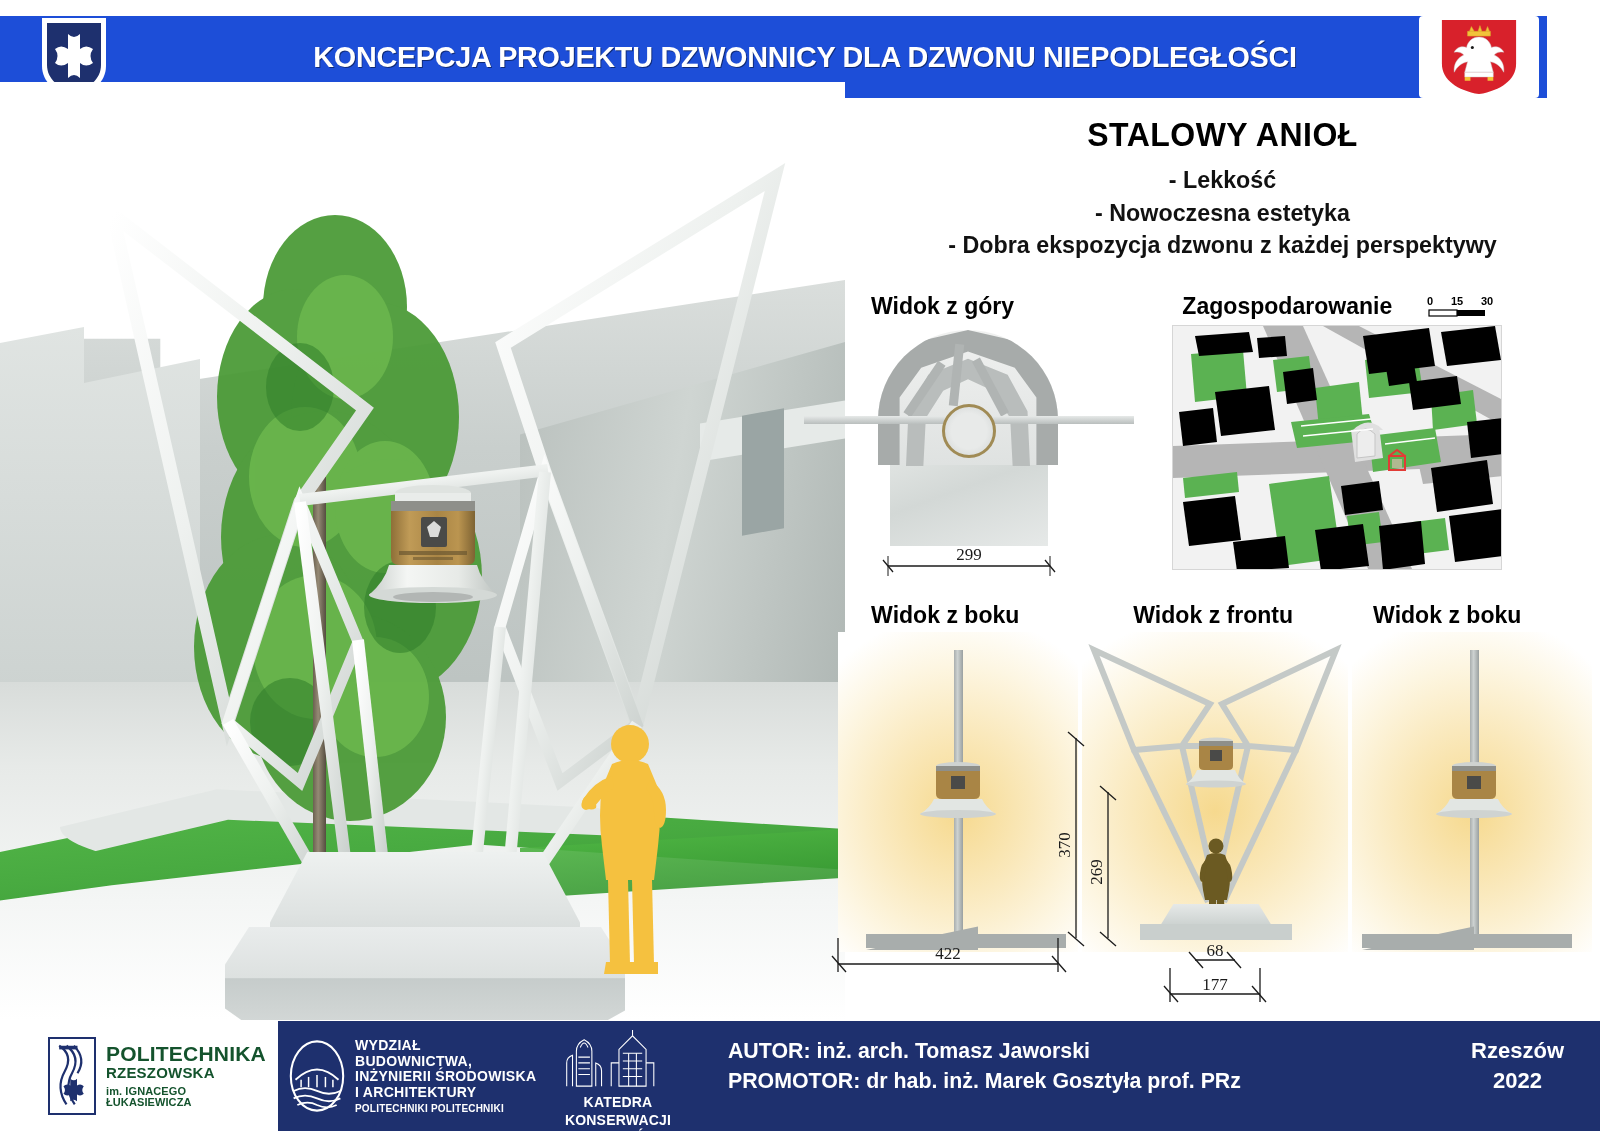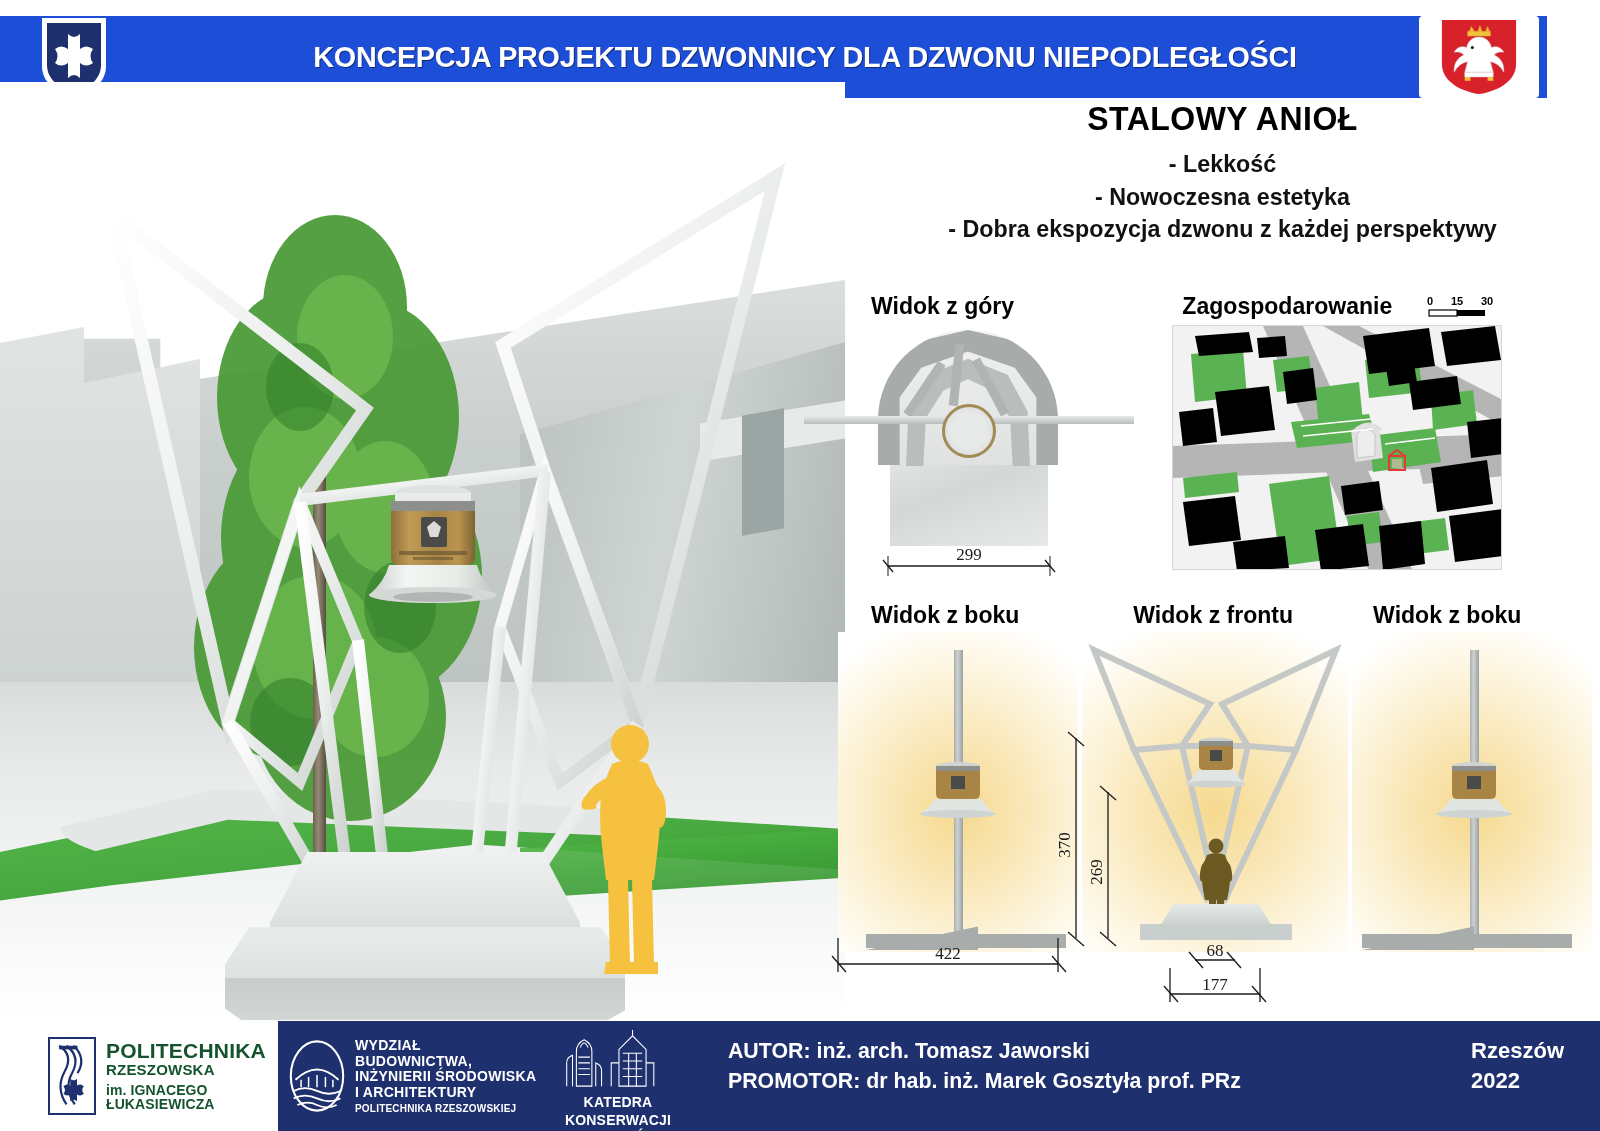--- a/index.html
+++ b/index.html
@@ -34,21 +34,21 @@
   }
   .crest-pl {
     position: absolute; right: 8px; top: 0px; width: 120px; height: 82px;
     background: #fff;
     border-radius: 4px;
     display: flex; align-items: center; justify-content: center;
   }
 
   
   .concept-block {
-    position: absolute; left: 845px; top: 100px; width: 755px; text-align: center;
+    position: absolute; left: 845px; top: 116px; width: 755px; text-align: center;
   }
   .concept-title {
     font-size: 33px; font-weight: bold; color: #000; letter-spacing: 0.5px;
     transform: scaleX(0.97);
   }
   .concept-bullets { margin-top: 10px; }
   .concept-bullets div {
     font-size: 24px; font-weight: bold; color: #111; line-height: 1.36;
     transform: scaleX(0.97);
   }
@@ -214,21 +214,21 @@
     position: absolute; left: 48px; top: 1032px; width: 220px; height: 88px;
     display: flex; align-items: center; gap: 10px;
   }
   .prz-mark {
     width: 48px; height: 78px; border: 2px solid #1e306e; position: relative;
     flex: 0 0 48px; background: #fff;
   }
   .prz-txt { color: #14532d; font-weight: bold; line-height: 1.05; }
   .prz-txt .l1 { font-size: 21px; letter-spacing: 0.2px; }
   .prz-txt .l2 { font-size: 15px; letter-spacing: 0.2px; }
-  .prz-txt .l3 { font-size: 14px; letter-spacing: 0.1px; margin-top: 5px;}
+  .prz-txt .l3 { font-size: 11px; letter-spacing: 0.1px; margin-top: 5px;}
 
   .logo-wbis {
     position: absolute; left: 288px; top: 1030px; width: 270px; height: 92px;
     display: flex; align-items: center; gap: 9px; color: #fff;
   }
   .wbis-txt { line-height: 1.12; font-weight: bold; }
   .wbis-txt div { font-size: 14px; letter-spacing: 0.3px;}
   .wbis-txt .sub { font-size: 10px; margin-top: 2px; letter-spacing: 0.2px;}
 
   .logo-kkz {
@@ -236,21 +236,21 @@
     color: #fff; text-align: center;
   }
   .kkz-txt { font-size: 14px; font-weight: bold; line-height: 1.25; letter-spacing: 0.2px;}
 
   .credits {
     position: absolute; left: 720px; top: 1036px; color: #fff; font-weight: bold;
     font-size: 22px; line-height: 1.38; transform: scaleX(0.97);
   }
   .place {
     position: absolute; right: 36px; top: 1036px; color: #fff; font-weight: bold;
-    font-size: 22px; line-height: 1.38; text-align: left;
+    font-size: 22px; line-height: 1.38; text-align: center;
   }
 </style>
 </head>
 <body>
 
 <div class="poster">
 
   <div class="header">
 
     <div class="crest-rz">
@@ -659,21 +659,21 @@
       </g>
       <path d="M6 56 q12 -6 25 0 q13 6 25 0" fill="none" stroke="#ffffff" stroke-width="2"></path>
       <path d="M6 64 q12 -6 25 0 q13 6 25 0" fill="none" stroke="#ffffff" stroke-width="2"></path>
       <path d="M10 71 q11 -5 21 0 q11 5 21 0" fill="none" stroke="#ffffff" stroke-width="2"></path>
     </svg>
     <div class="wbis-txt">
       <div>WYDZIAŁ</div>
       <div>BUDOWNICTWA,</div>
       <div>INŻYNIERII ŚRODOWISKA</div>
       <div>I ARCHITEKTURY</div>
-      <div class="sub">POLITECHNIKA RZESZOWSKIEJ</div>
+      <div class="sub">POLITECHNIKI POLITECHNIKI</div>
     </div>
   </div>
 
   <div class="logo-kkz">
     <svg viewBox="0 0 130 62" width="126" height="60">
       <g fill="none" stroke="#ffffff" stroke-width="1.1">
         <path d="M22 58 V22 q0 -8 8 -12 q8 4 8 12 V58 Z"></path>
         <path d="M26 18 q4 -9 8 0"></path>
         <path d="M24 28 h12 M24 34 h12 M24 40 h12 M24 46 h12"></path>
         <path d="M12 58 V34 q0 -6 6 -8 V58"></path>

